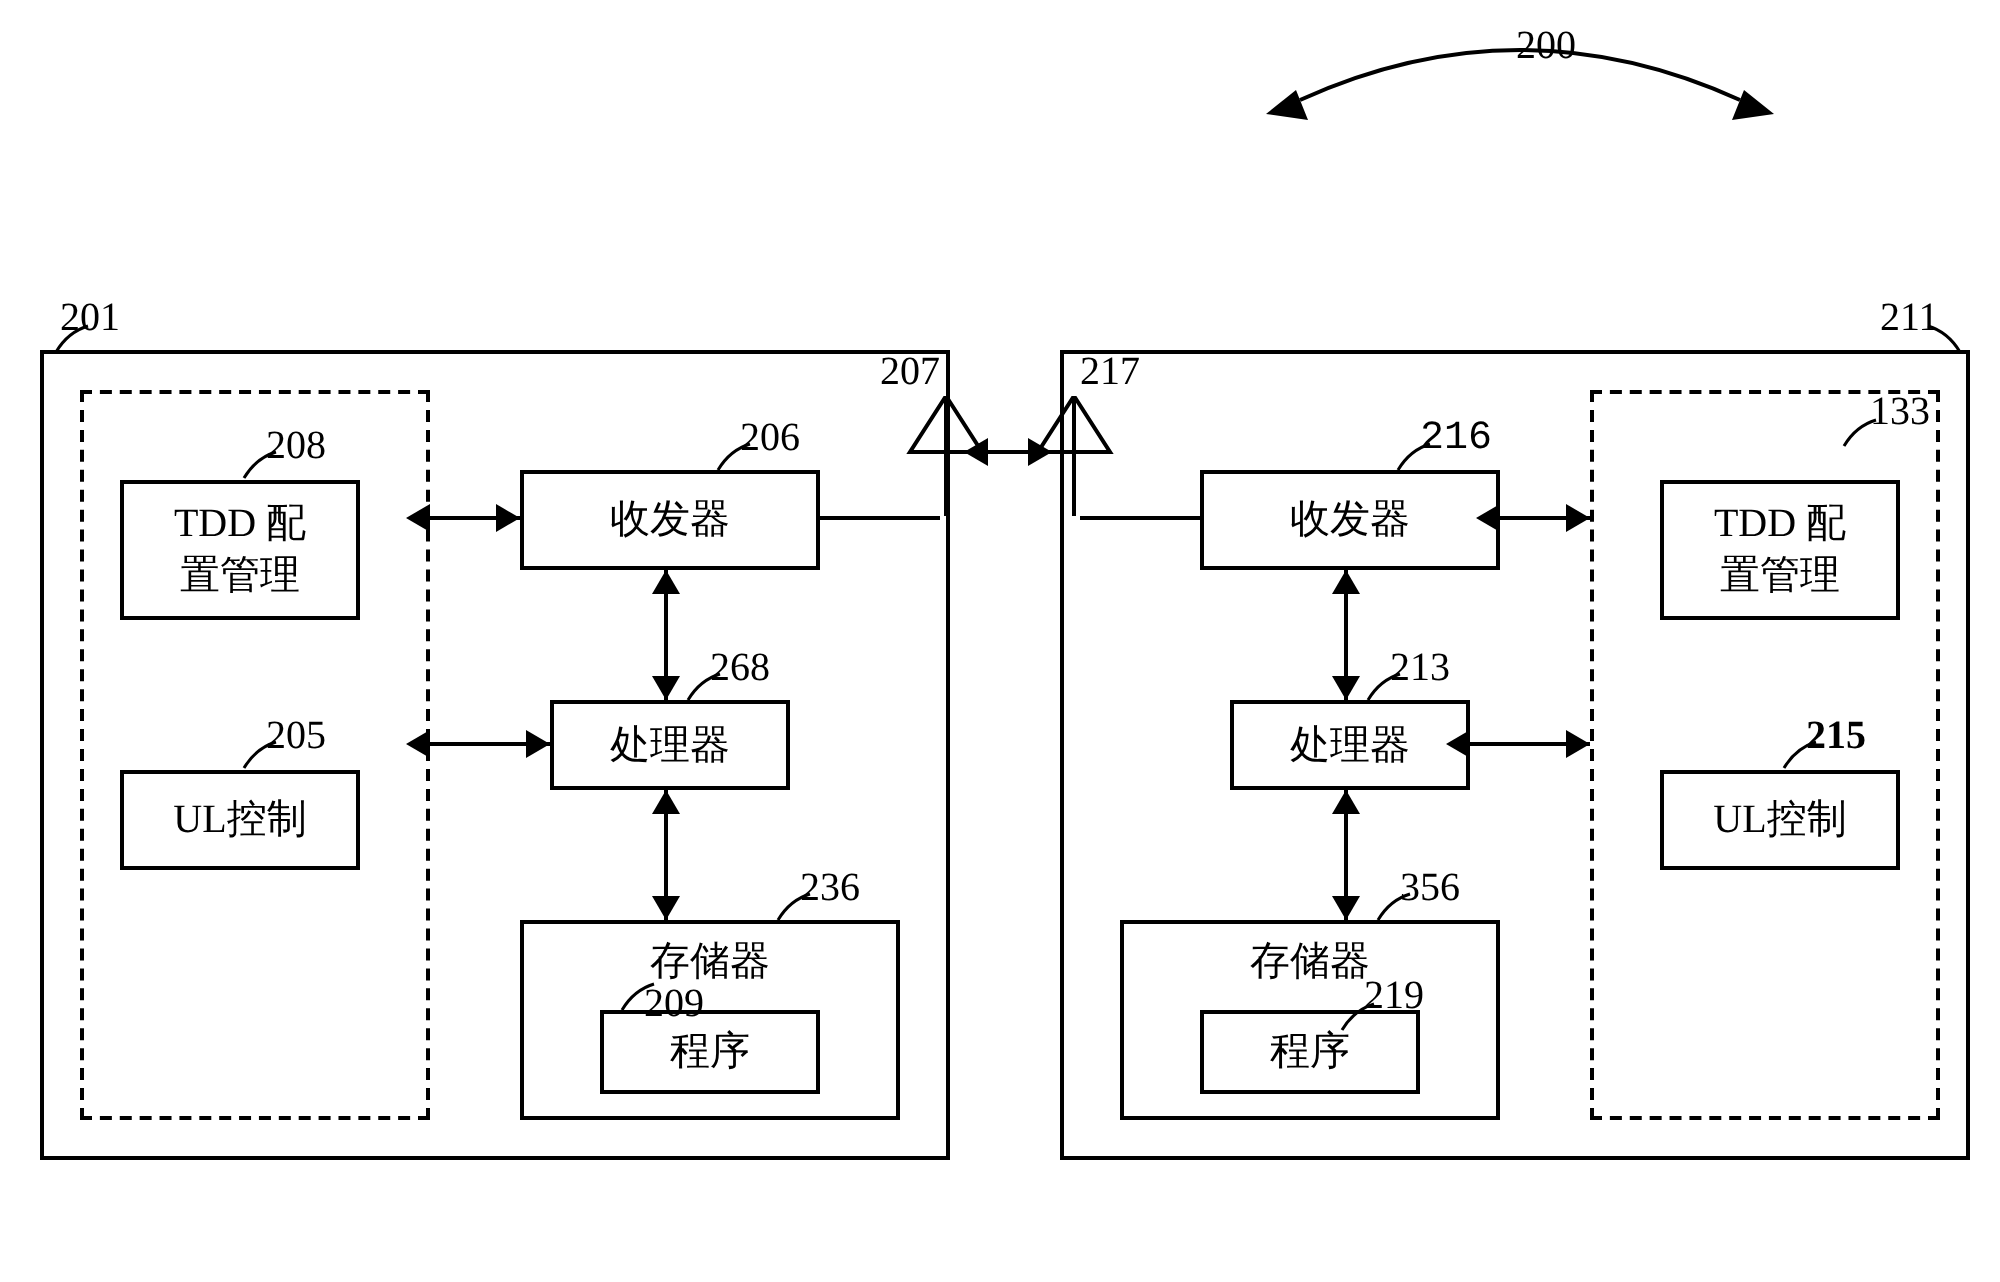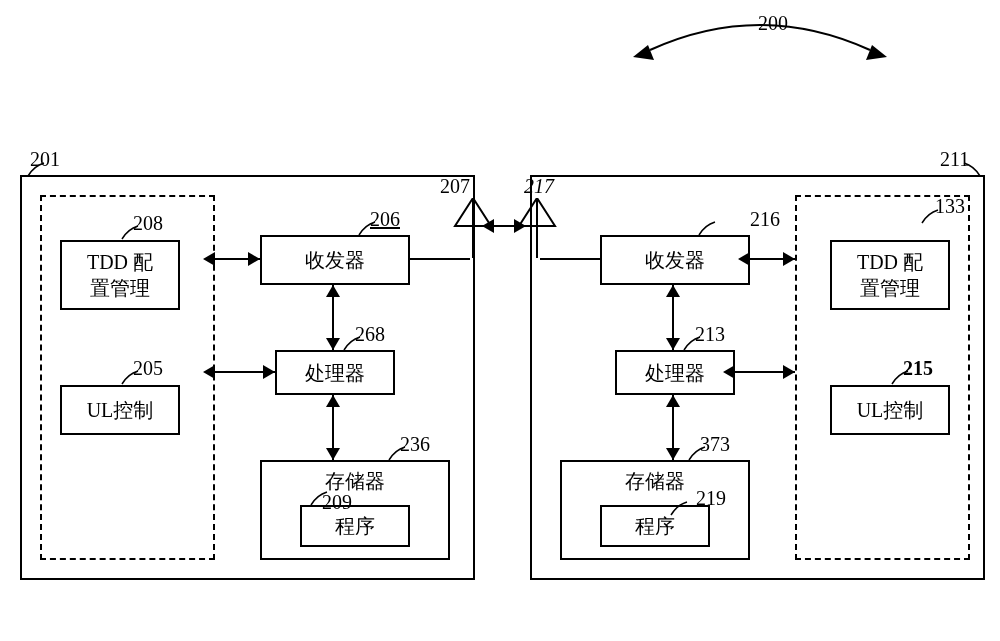--- a/index.html
+++ b/index.html
@@ -86,21 +86,21 @@
     <path d="M 2 14 Q 8 4 18 1" stroke="#000" stroke-width="1.5" fill="none"></path>
   </svg>
 
   <div class="block" style="left:60px; top:385px; width:120px; height:50px;">UL控制</div>
   <div class="label" style="left:133px; top:357px;">205</div>
   <svg class="leader" style="left:120px; top:370px;" width="30" height="20">
     <path d="M 2 14 Q 8 4 18 1" stroke="#000" stroke-width="1.5" fill="none"></path>
   </svg>
 
   <div class="block" style="left:260px; top:235px; width:150px; height:50px;">收发器</div>
-  <div class="label" style="left:370px; top:208px;text-decoration:underline;">206</div>
+  <div class="label" style="left:370px; top:208px;">206</div>
   <svg class="leader" style="left:357px; top:221px;" width="30" height="20">
     <path d="M 2 14 Q 8 4 18 1" stroke="#000" stroke-width="1.5" fill="none"></path>
   </svg>
 
   <div class="block" style="left:275px; top:350px; width:120px; height:45px;">处理器</div>
   <div class="label" style="left:355px; top:323px;">268</div>
   <svg class="leader" style="left:342px; top:336px;" width="30" height="20">
     <path d="M 2 14 Q 8 4 18 1" stroke="#000" stroke-width="1.5" fill="none"></path>
   </svg>
 
@@ -155,48 +155,48 @@
   <div class="block" style="left:830px; top:240px; width:120px; height:70px; white-space:pre-line;">TDD 配
 置管理</div>
 
   <div class="block" style="left:830px; top:385px; width:120px; height:50px;">UL控制</div>
   <div class="label" style="left:903px; top:357px;font-weight:bold;">215</div>
   <svg class="leader" style="left:890px; top:370px;" width="30" height="20">
     <path d="M 2 14 Q 8 4 18 1" stroke="#000" stroke-width="1.5" fill="none"></path>
   </svg>
 
   <div class="block" style="left:600px; top:235px; width:150px; height:50px;">收发器</div>
-  <div class="label" style="left:750px; top:208px;">216</div>
+  <div class="label" style="left:710px; top:208px;font-family:Liberation Mono, monospace;">216</div>
   <svg class="leader" style="left:697px; top:221px;" width="30" height="20">
     <path d="M 2 14 Q 8 4 18 1" stroke="#000" stroke-width="1.5" fill="none"></path>
   </svg>
 
   <div class="block" style="left:615px; top:350px; width:120px; height:45px;">处理器</div>
   <div class="label" style="left:695px; top:323px;">213</div>
   <svg class="leader" style="left:682px; top:336px;" width="30" height="20">
     <path d="M 2 14 Q 8 4 18 1" stroke="#000" stroke-width="1.5" fill="none"></path>
   </svg>
 
   <div class="block" style="left:560px; top:460px; width:190px; height:100px; align-items:flex-start; padding-top:6px;">存储器</div>
-  <div class="label" style="left:700px; top:433px;">373</div>
+  <div class="label" style="left:700px; top:433px;">356</div>
   <svg class="leader" style="left:687px; top:446px;" width="30" height="20">
     <path d="M 2 14 Q 8 4 18 1" stroke="#000" stroke-width="1.5" fill="none"></path>
   </svg>
 
   <div class="block" style="left:600px; top:505px; width:110px; height:42px;">程序</div>
-  <div class="label" style="left:696px; top:487px;text-align:right;">219</div>
+  <div class="label" style="left:682px; top:487px;text-align:right;">219</div>
   <svg class="leader" style="left:669px; top:501px;" width="30" height="20">
     <path d="M 2 14 Q 8 4 18 1" stroke="#000" stroke-width="1.5" fill="none"></path>
   </svg>
 
   <svg class="leader" style="left:517px; top:198px;" width="40" height="62">
     <line x1="20" y1="0" x2="20" y2="60" stroke="#000" stroke-width="2"></line>
     <polygon points="20,0 2,28 38,28" fill="none" stroke="#000" stroke-width="2"></polygon>
   </svg>
-  <div class="label" style="left:524px; top:175px;font-style:italic;">217</div>
+  <div class="label" style="left:540px; top:175px;">217</div>
 
   <div class="connector" style="left:750px; top:258px; width:45px; height:2px;"></div>
   <div class="arrowhead ah-l" style="left:738px; top:252px;"></div>
   <div class="arrowhead ah-r" style="left:783px; top:252px;"></div>
 
   <div class="connector" style="left:735px; top:371px; width:60px; height:2px;"></div>
   <div class="arrowhead ah-l" style="left:723px; top:365px;"></div>
   <div class="arrowhead ah-r" style="left:783px; top:365px;"></div>
 
   <div class="connector" style="left:672px; top:285px; width:2px; height:65px;"></div>

